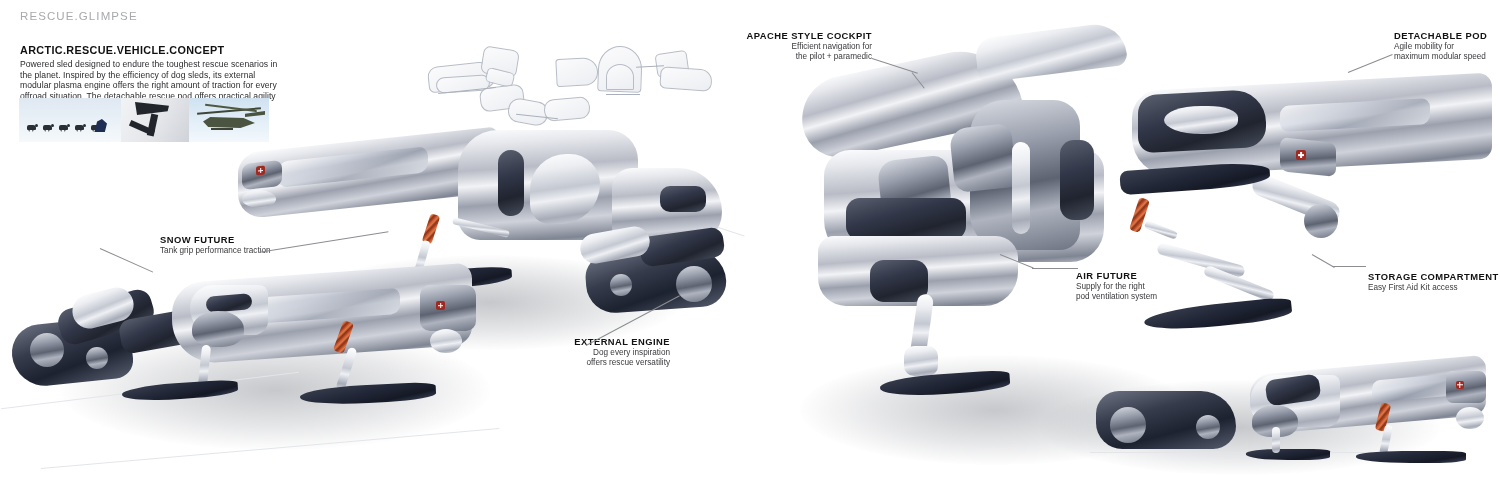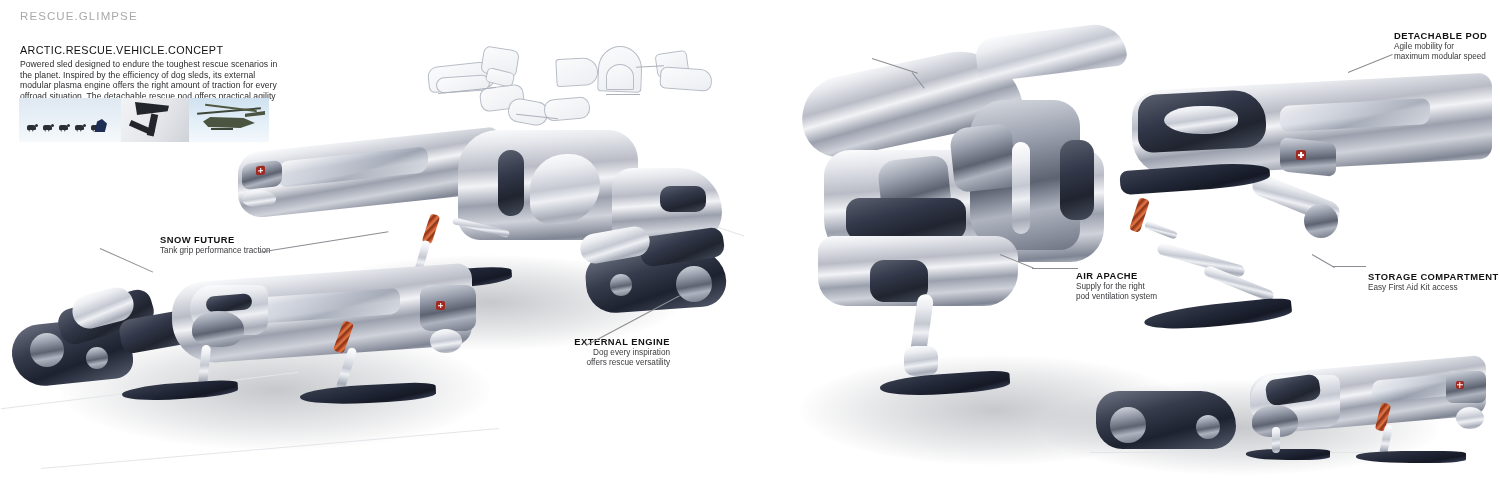--- a/index.html
+++ b/index.html
@@ -11,21 +11,21 @@
   #board{position:absolute;inset:0;width:1500px;height:485px;background:#ffffff;}
 
   
   .brandmark{
     position:absolute;left:20px;top:10px;
     font-size:11.5px;letter-spacing:1.1px;color:#a7a9ac;
     font-family:"Liberation Sans", sans-serif;font-weight:400;
   }
   .intro{position:absolute;left:20px;top:44px;width:262px;}
   .intro-title{
-    font-size:10.8px;font-weight:400;letter-spacing:.35px;color:#111;
+    font-size:10.8px;font-weight:700;letter-spacing:.35px;color:#111;
     margin:0 0 3px 0;
   }
   .intro-body{
     font-size:8.6px;line-height:10.6px;color:#2c2c30;margin:0;
     letter-spacing:.05px;
   }
 
   .refstrip{position:absolute;left:19px;top:98px;width:250px;height:44px;display:flex;}
   .refstrip .ref{height:44px;position:relative;overflow:hidden;}
   .ref-sled{width:102px;background:linear-gradient(#dfe9f2 0%,#eaf1f7 55%,#f6f9fb 100%);}
@@ -280,32 +280,37 @@
   <div class="leader" style="left:258px;top:252px;width:132px;transform:rotate(-9deg);"></div>
   <div class="leader" style="left:100px;top:248px;width:58px;transform:rotate(24deg);"></div>
 
   <div class="callout co-right" style="left:530px;top:336px;width:140px;">
     <div class="co-title">EXTERNAL ENGINE</div>
     <div class="co-sub">Dog every inspiration</div>
     <div class="co-sub">offers rescue versatility</div>
   </div>
   <div class="leader" style="left:586px;top:345px;width:106px;transform:rotate(-28deg);"></div>
 
+  <div class="callout co-right" style="left:700px;top:30px;width:172px;">
+    <div class="co-title">APACHE STYLE COCKPIT</div>
+    <div class="co-sub">Efficient navigation for</div>
+    <div class="co-sub">the pilot + paramedic</div>
+  </div>
   <div class="leader" style="left:872px;top:58px;width:48px;transform:rotate(18deg);"></div>
   <div class="leader" style="left:912px;top:72px;width:20px;transform:rotate(52deg);"></div>
 
   <div class="callout" style="left:1394px;top:30px;">
     <div class="co-title">DETACHABLE POD</div>
     <div class="co-sub">Agile mobility for</div>
     <div class="co-sub">maximum modular speed</div>
   </div>
   <div class="leader" style="left:1348px;top:72px;width:48px;transform:rotate(-22deg);"></div>
 
   <div class="callout" style="left:1076px;top:270px;">
-    <div class="co-title">AIR APACHE</div>
+    <div class="co-title">AIR FUTURE</div>
     <div class="co-sub">Supply for the right</div>
     <div class="co-sub">pod ventilation system</div>
   </div>
   <div class="leader" style="left:1032px;top:268px;width:46px;"></div>
   <div class="leader" style="left:1000px;top:254px;width:36px;transform:rotate(22deg);"></div>
 
   <div class="callout" style="left:1368px;top:271px;">
     <div class="co-title">STORAGE COMPARTMENT</div>
     <div class="co-sub">Easy First Aid Kit access</div>
   </div>

